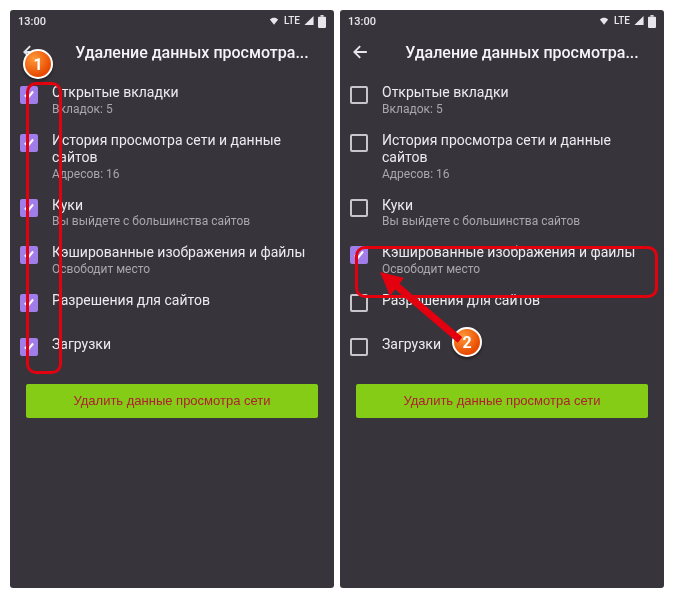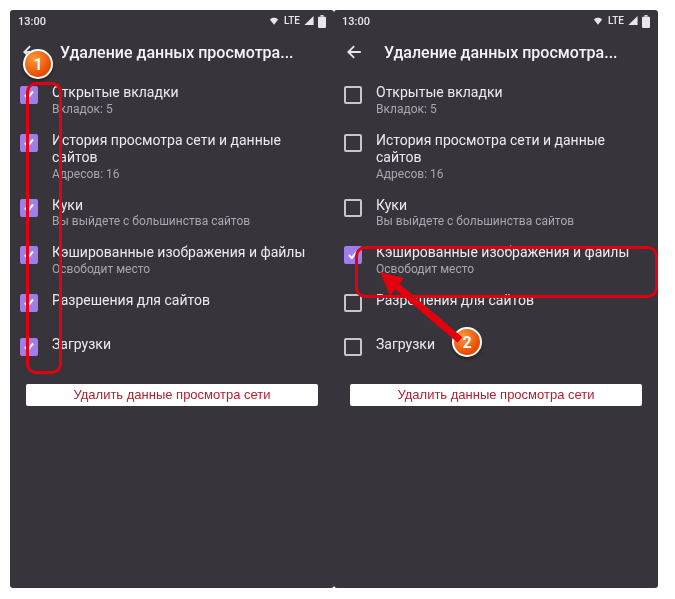--- a/index.html
+++ b/index.html
@@ -5,21 +5,21 @@
   * { box-sizing: border-box; margin: 0; padding: 0; }
   body {
     width: 675px; height: 599px;
     background: #ffffff;
     font-family: Roboto, Arial, sans-serif;
     position: relative;
     overflow: hidden;
   }
   .wrap {
     display: flex;
-    gap: 0;
+    gap: 6px;
     padding: 10px;
   }
   .phone {
     width: 324px;
     height: 578px;
     background: #38343c;
     border-radius: 3px;
     position: relative;
     color: #e8e6ea;
     overflow: hidden;
@@ -35,20 +35,21 @@
     color: #e8e6ea;
   }
   .status-icons { display: flex; align-items: flex-start; gap: 3px; }
   .status-icons svg, .status-icons .glyph { display: block; }
   .titlebar {
     height: 40px;
     display: flex;
     align-items: center;
     gap: 18px;
     padding: 0 10px;
+    text-align: center;
   }
   .back { width: 22px; height: 22px; display:flex; align-items:center; justify-content:center;}
   .title {
     font-size: 16px;
     font-weight: 500;
     color: #f5f3f7;
     white-space: nowrap;
     overflow: hidden;
     text-overflow: ellipsis;
     flex: 1;
@@ -70,22 +71,22 @@
   }
   .cb.checked { background: #a07de8; border: 2px solid #a07de8; }
   .cb.unchecked { border: 2px solid #c8c5cc; background: transparent; }
   .cb svg { width: 14px; height: 14px; }
   .txt { flex:1; min-width:0; }
   .primary { font-size: 14px; color: #ecebee; line-height: 1.25; }
   .secondary { font-size: 12px; color: #a9a6ad; margin-top: 0; }
   .btn-row { padding: 12px 16px; }
   .delete-btn {
     width: 100%;
-    height: 22px;
-    background: #ffffff;
+    height: 34px;
+    background: #84cc16;
     color: #b02030;
     border: none;
     border-radius: 2px;
     font-size: 13px;
     font-weight: 500;
     cursor: pointer;
   }
   
   .annot-box {
     position: absolute;

